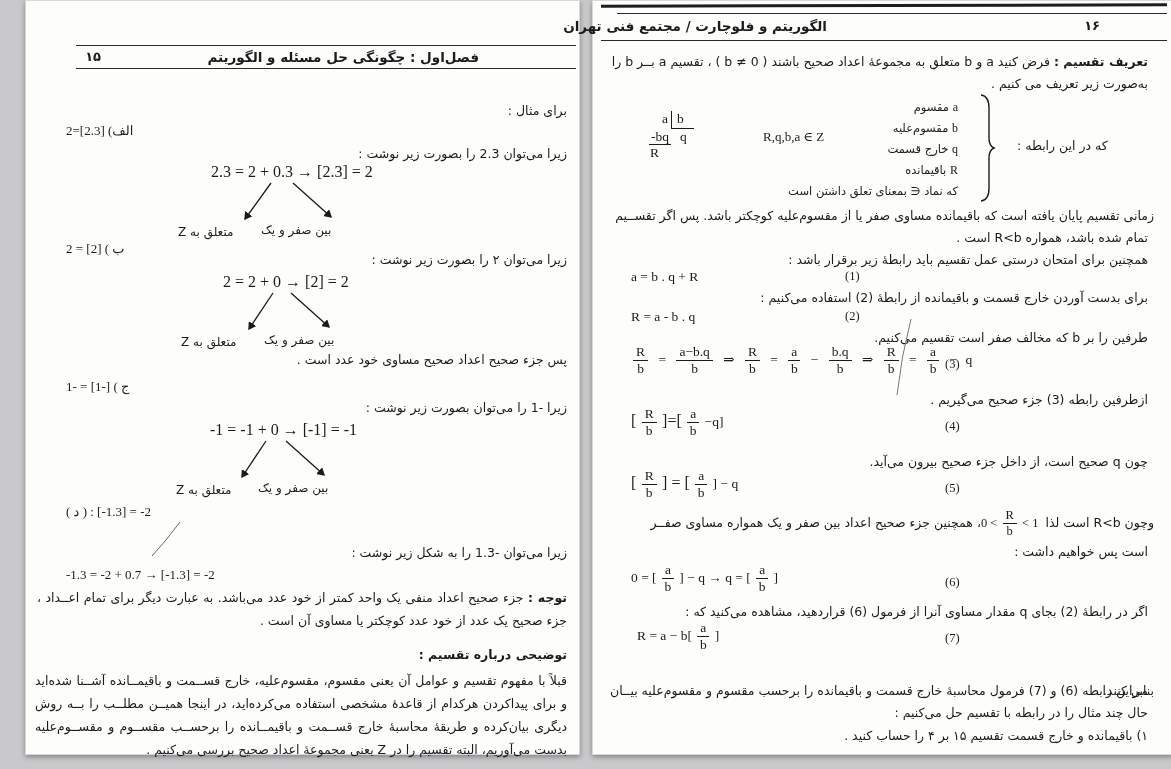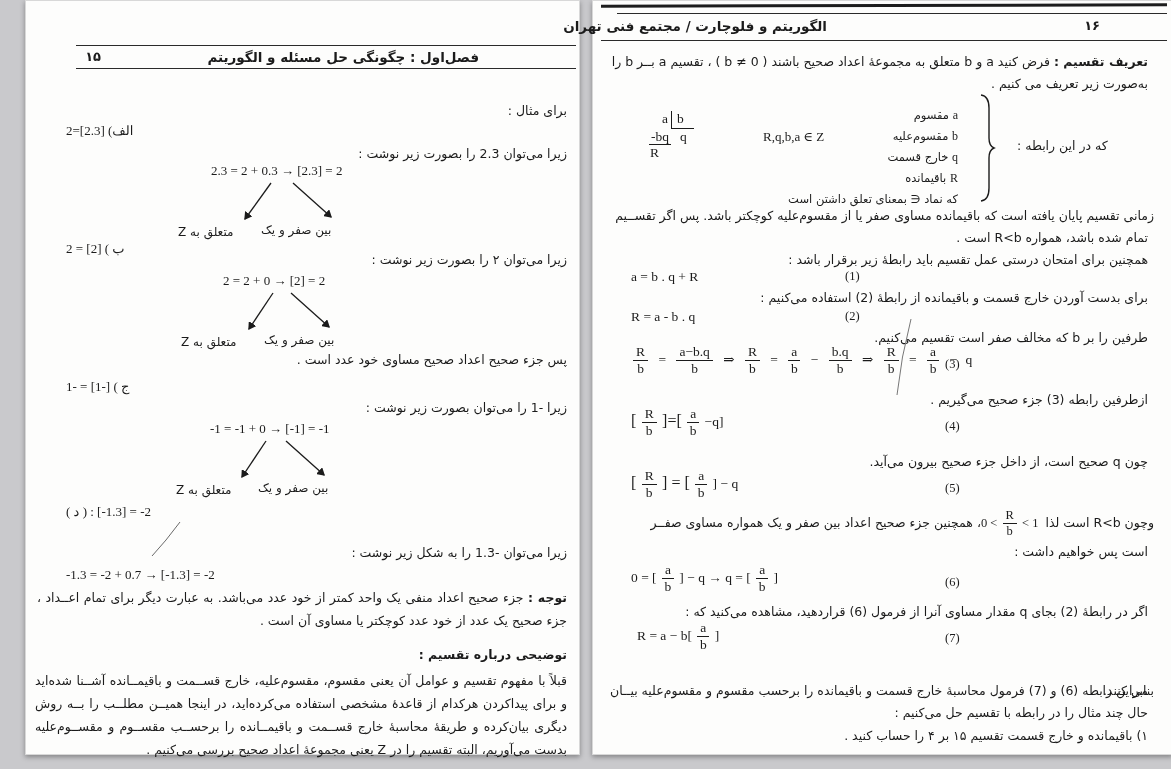--- a/index.html
+++ b/index.html
@@ -19,21 +19,21 @@
   b.lead{font-weight:bold;margin-top:38px;}
   .math{font-family:"Liberation Serif","DejaVu Serif",serif;}
   .eqrow{position:absolute;direction:ltr;font-family:"Liberation Serif","DejaVu Serif",serif;
          font-size:13.5px;}
   .eqnum{position:absolute;font-family:"Liberation Serif","DejaVu Serif",serif;font-size:12.5px;}
   .fr{display:inline-block;vertical-align:middle;text-align:center;line-height:1.05;margin:0 2px;}
   .fr .ft{display:block;border-bottom:1px solid #1b1b1b;padding:0 3px 1px;}
   .fr .fb{display:block;padding-top:1px;}
   .op{margin:0 5px;}
   .br{font-size:16px;}
-  .diag-eq{position:absolute;white-space:nowrap;direction:ltr;font-size:13px;
+  .diag-eq{position:absolute;white-space:nowrap;direction:ltr;font-size:16px;
            font-family:"Liberation Serif","DejaVu Serif",serif;}
   .diag-lbl{position:absolute;white-space:nowrap;direction:rtl;font-size:12px;}
   .scan-edge{position:absolute;background:#1d1d1d;transform:rotate(-.15deg);}
   
   .ld{position:absolute;direction:ltr;font-family:"Liberation Serif","DejaVu Serif",serif;
       font-size:13.5px;display:grid;grid-template-columns:auto auto;line-height:1.15;}
   .ld .c1{text-align:right;padding-right:3px;}
   .ld .corner{border-left:1.3px solid #1b1b1b;border-bottom:1.3px solid #1b1b1b;padding:0 10px 1px 5px;}
   .ld .ul{border-bottom:1.3px solid #1b1b1b;padding:0 2px;}
   .ld .qq{padding-left:9px;}
@@ -133,21 +133,21 @@
     <div class="abs" style="top:92px;left:0;width:579px;height:112px;">
       <div class="ld" style="top:18px;left:56px;">
         <span class="c1">a</span>
           <span class="corner">b</span>
         <span class="c1 ul">-bq</span>
           <span class="qq">q</span>
         <span class="c1" style="padding-right:12px;">R</span>
           <span></span>
       </div>
       <div class="ltrln" style="top:36px;left:170px;font-size:13px;">R,q,b,a ∈ Z</div>
-      <div class="list" style="top:12px;left:215px;width:150px;">
+      <div class="list" style="top:4px;left:215px;width:150px;">
         <div><span class="sym">a</span> <span>مقسوم</span></div>
         <div><span class="sym">b</span> <span>مقسوم‌علیه</span></div>
         <div><span class="sym">q</span> <span>خارج قسمت</span></div>
         <div><span class="sym">R</span> <span>باقیمانده</span></div>
         <div>که نماد ∈ بمعنای تعلق داشتن است</div>
       </div>
       <svg class="abs" style="top:0;left:385px;" width="18" height="110">
         <path d="M3,2 Q11,3 11,15 L11,45 Q11,53 16,55 Q11,57 11,65 L11,95 Q11,107 3,108" fill="none" stroke="#1b1b1b" stroke-width="1.4"></path>
       </svg>
       <div class="ln" style="top:44px;left:424px;right:auto;">که در این رابطه :</div>

